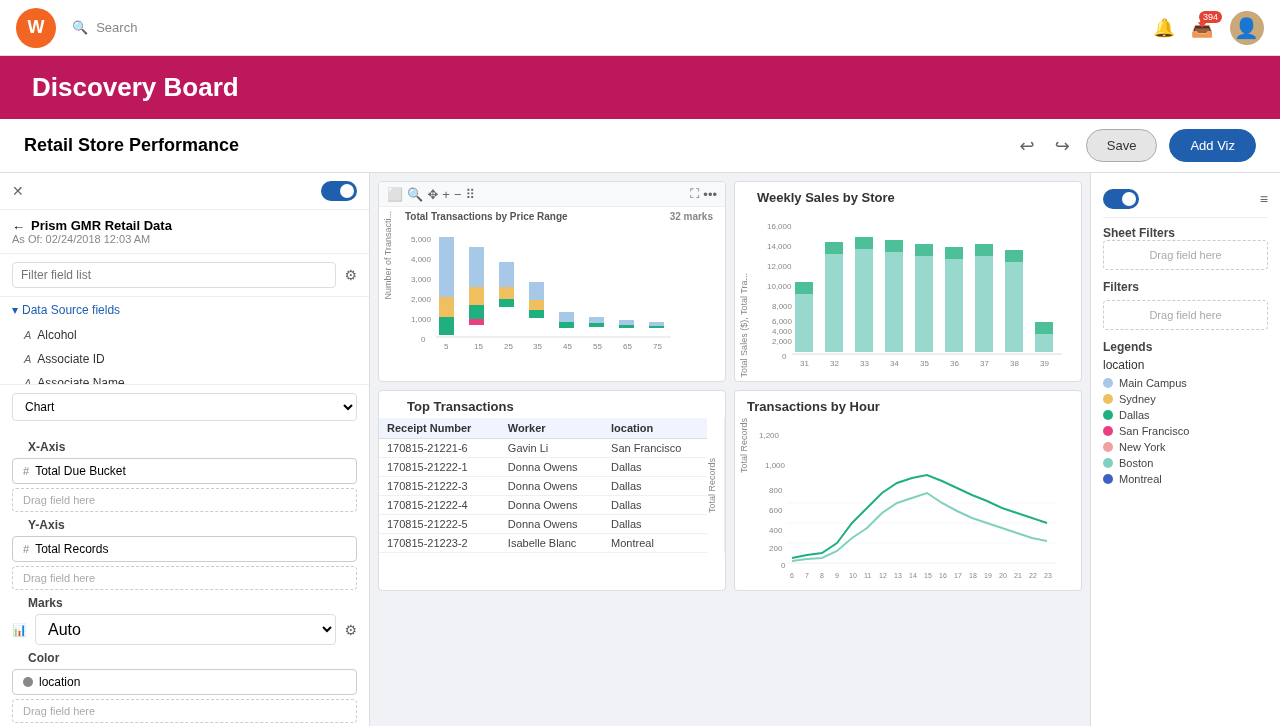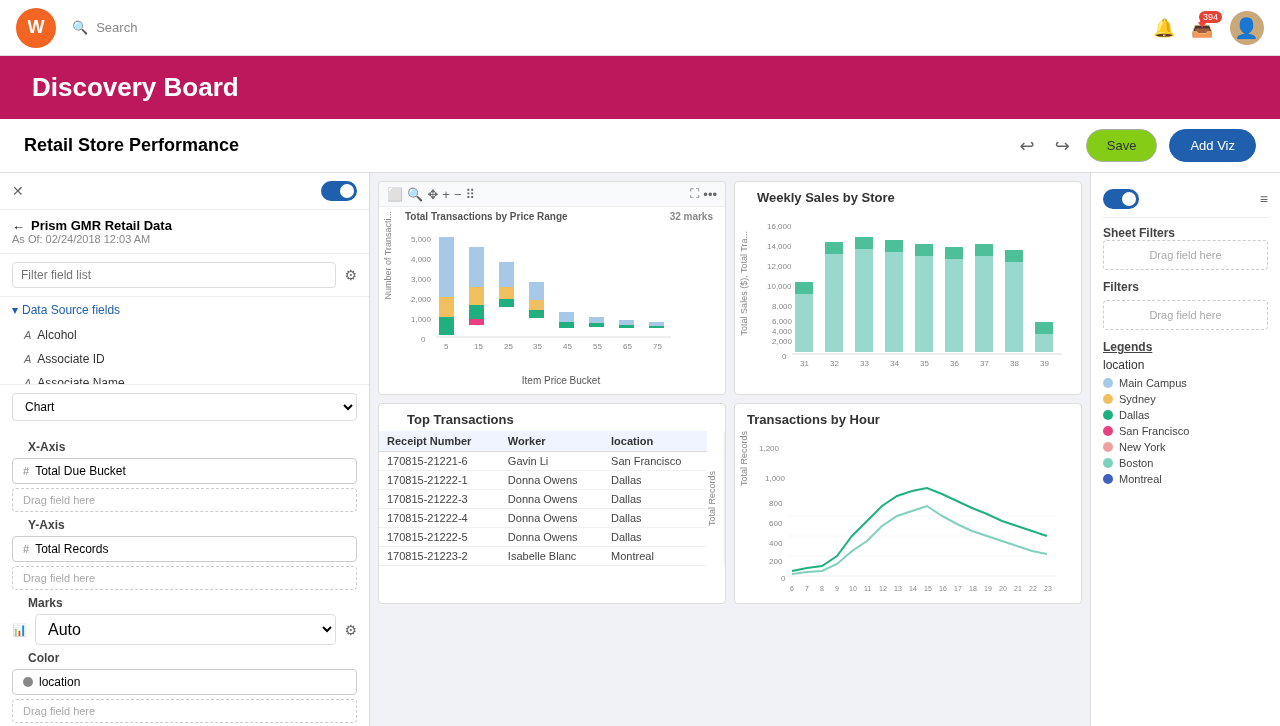--- a/index.html
+++ b/index.html
@@ -40,21 +40,21 @@
     .sub-header {
       background: white; border-bottom: 1px solid #ddd;
       display: flex; align-items: center; padding: 10px 24px; gap: 12px;
     }
     .sub-header-title { font-size: 18px; font-weight: 600; flex: 1; }
     .btn {
       padding: 8px 20px; border-radius: 20px; border: 1px solid #ccc;
       cursor: pointer; font-size: 13px; background: white; font-weight: 500;
     }
     .btn-primary { background: #1f5fad; color: white; border-color: #1f5fad; }
-    .btn-secondary { background: #84cc16; color: #333; border-color: #aaa; }
+    .btn-secondary { background: #e5e5e5; color: #333; border-color: #aaa; }
     .icon-btn { background: none; border: none; cursor: pointer; color: #666; font-size: 18px; padding: 4px; }
 
     
     .main-layout {
       display: flex; height: calc(726px - 56px - 56px - 52px);
       overflow: hidden;
     }
 
     
     .left-sidebar {
@@ -156,21 +156,21 @@
     .right-sidebar-toolbar {
       display: flex; align-items: center; justify-content: space-between;
       padding: 4px 0 8px; border-bottom: 1px solid #eee; margin-bottom: 8px;
     }
     .sheet-filters-title { font-weight: 600; font-size: 12px; color: #444; }
     .drag-zone {
       border: 1px dashed #ccc; border-radius: 4px; padding: 8px;
       font-size: 11px; color: #aaa; text-align: center; margin-bottom: 10px;
     }
     .filters-title { font-weight: 600; font-size: 12px; color: #444; margin-bottom: 6px; }
-    .legends-title { font-weight: 600; font-size: 12px; color: #444; margin: 8px 0 4px; text-decoration: underline; }
+    .legends-title { font-weight: 600; font-size: 12px; color: #444; margin: 8px 0 4px; }
     .legend-category { font-size: 12px; color: #333; margin-bottom: 3px; font-weight: 500; }
     .legend-item {
       display: flex; align-items: center; gap: 6px; font-size: 11px;
       color: #444; padding: 2px 0;
     }
     .legend-dot { width: 10px; height: 10px; border-radius: 50%; flex-shrink: 0; }
 
     
     .data-table { width: 100%; border-collapse: collapse; font-size: 11px; }
     .data-table th {
@@ -357,27 +357,26 @@
               <text x="33" y="122" font-size="8" fill="#888">5</text>
               <text x="63" y="122" font-size="8" fill="#888">15</text>
               <text x="93" y="122" font-size="8" fill="#888">25</text>
               <text x="122" y="122" font-size="8" fill="#888">35</text>
               <text x="152" y="122" font-size="8" fill="#888">45</text>
               <text x="182" y="122" font-size="8" fill="#888">55</text>
               <text x="212" y="122" font-size="8" fill="#888">65</text>
               <text x="242" y="122" font-size="8" fill="#888">75</text>
             </g>
           </svg>
-          <div style="text-align:center;font-size:10px;color:#555;padding-bottom:4px">Item Price Bucket</div>
         </div>
       </div>
     </div>
 
     <div class="viz-card">
-      <div style="display:flex;align-items:center;padding:8px 4px 4px">
+      <div style="display:flex;align-items:flex-end;padding:8px 4px 4px">
         <div style="writing-mode:vertical-rl;transform:rotate(180deg);font-size:9px;color:#888;min-width:18px;text-align:center">Total Sales ($), Total Tra...</div>
         <div style="flex:1">
           <div style="font-size:13px;font-weight:600;color:#333;padding-bottom:4px">Weekly Sales by Store</div>
           <svg width="310" height="165">
             <g transform="translate(10,5)">
               <text x="0" y="15" font-size="8" fill="#888">16,000</text>
               <text x="0" y="35" font-size="8" fill="#888">14,000</text>
               <text x="0" y="55" font-size="8" fill="#888">12,000</text>
               <text x="0" y="75" font-size="8" fill="#888">10,000</text>
               <text x="5" y="95" font-size="8" fill="#888">8,000</text>

